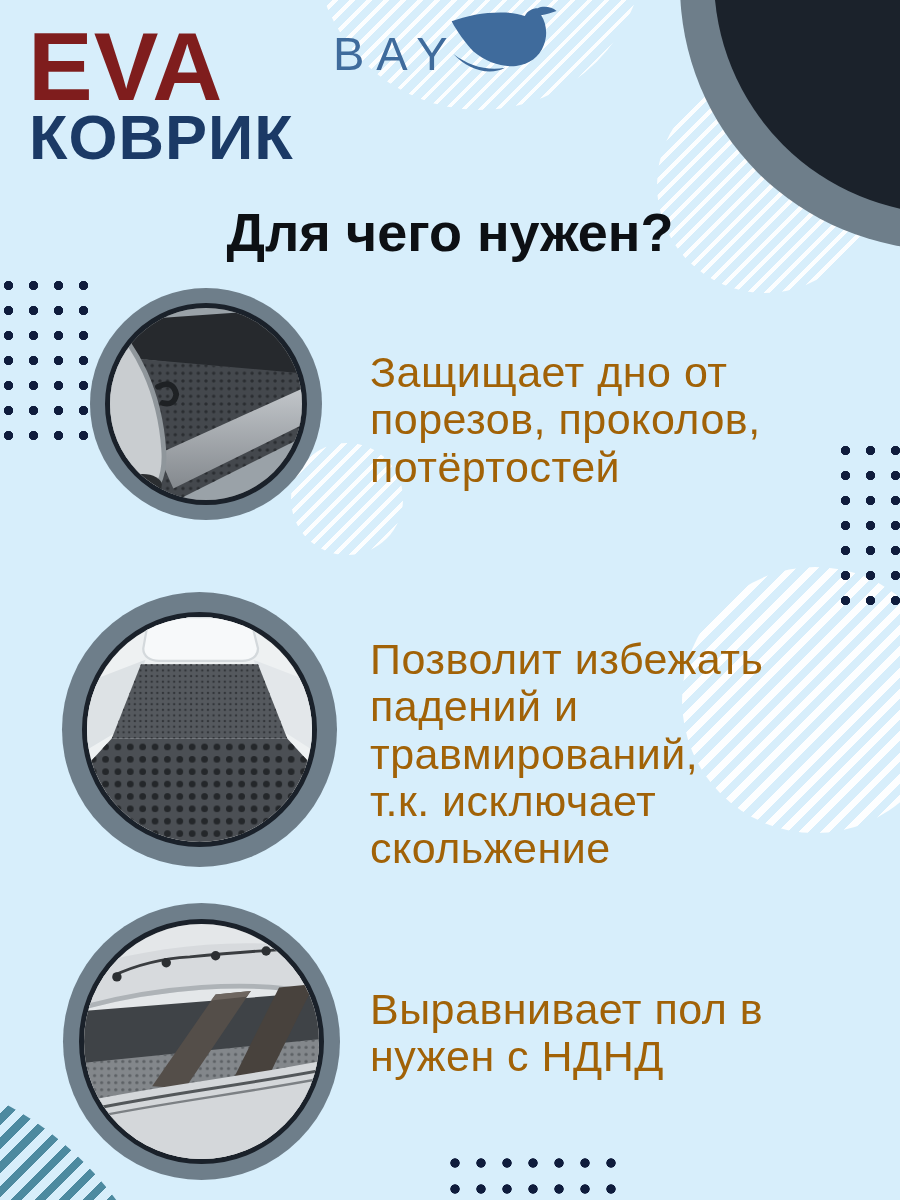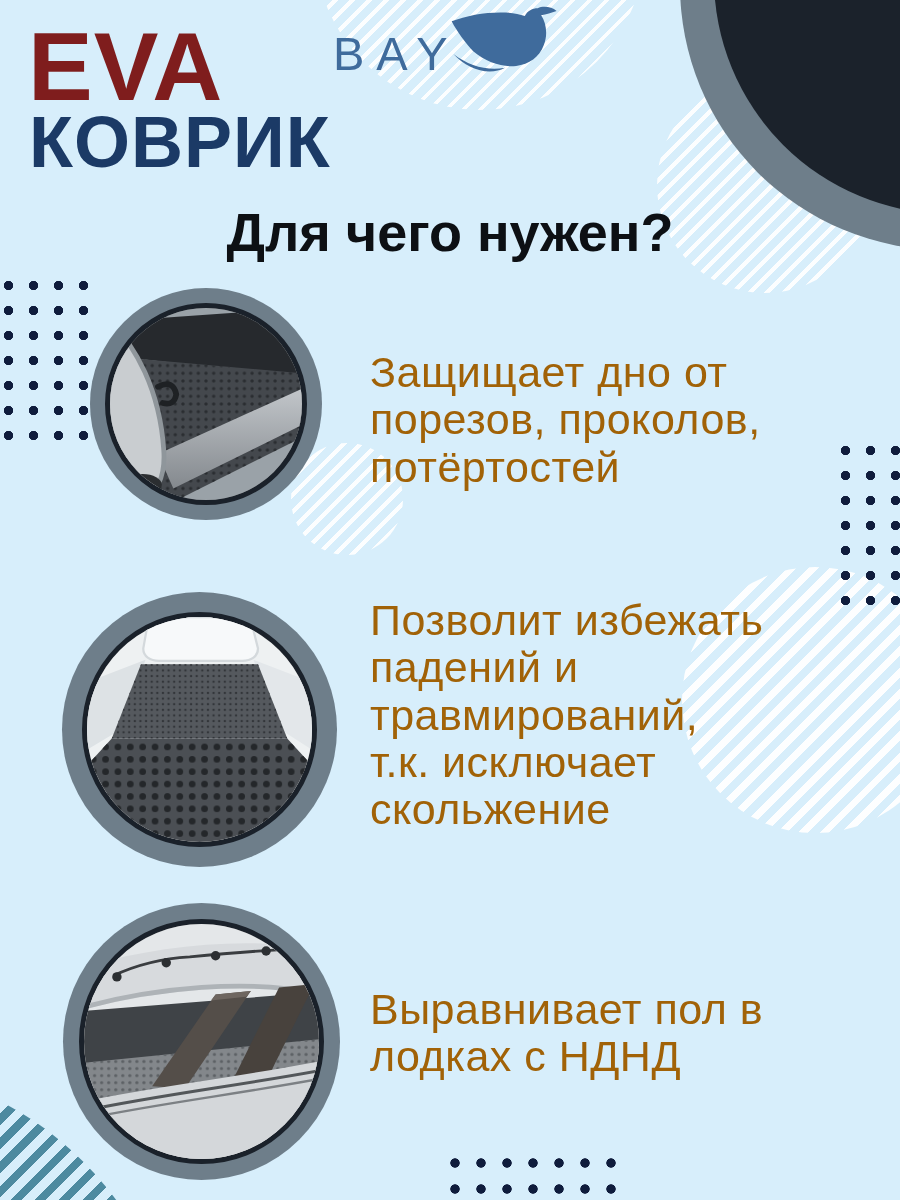--- a/index.html
+++ b/index.html
@@ -30,30 +30,30 @@
   }
   .dots-b{
     background-image:radial-gradient(circle,#0f1c3c 4.4px,rgba(0,0,0,0) 5px);
     background-size:26px 26px;
   }
   
   .big-ring{left:680px;top:-280px;width:530px;height:530px;border-radius:50%;background:#6e7e8a;}
   .big-dark{left:714px;top:-258px;width:472px;height:472px;border-radius:50%;background:#1b222b;}
   
   .t-eva{left:28px;top:18px;font-size:97px;font-weight:bold;color:#7f1d1d;line-height:1;letter-spacing:1px;}
-  .t-kovrik{left:29px;top:106px;font-size:72px;font-weight:bold;color:#1b3a66;line-height:1;letter-spacing:1px;}
+  .t-kovrik{left:29px;top:106px;font-size:63px;font-weight:bold;color:#1b3a66;line-height:1;letter-spacing:1px;}
   .t-brand{left:333px;top:30px;font-size:47px;color:#3f6b9c;letter-spacing:12px;line-height:1;text-align:right;}
   .t-heading{left:0;top:203px;width:900px;text-align:center;font-size:54px;font-weight:bold;color:#0d1014;line-height:1.1;}
   
   .benefit{
     font-size:43px;color:#a16207;line-height:1.1;letter-spacing:.5px;
     white-space:pre-line;font-weight:400;
   }
   .b1{left:370px;top:349px;width:500px;}
-  .b2{left:370px;top:597px;width:500px;}
+  .b2{left:370px;top:636px;width:500px;}
   .b3{left:370px;top:986px;width:500px;}
   
   .ph-outer{border-radius:50%;background:#6e7e8a;display:flex;align-items:center;justify-content:center;}
   .ph-inner{border-radius:50%;border:5px solid #1a212a;overflow:hidden;background:#555;display:block;}
   .ph1{left:90px;top:288px;width:232px;height:232px;}
   .ph1 .ph-inner{width:192px;height:192px;}
   .ph2{left:62px;top:592px;width:275px;height:275px;}
   .ph2 .ph-inner{width:225px;height:225px;}
   .ph3{left:63px;top:903px;width:277px;height:277px;}
   .ph3 .ph-inner{width:235px;height:235px;}
@@ -178,13 +178,13 @@
       <polygon points="112,60 142,57 86,140 58,138" fill="#544e49"></polygon>
       <polygon points="112,60 142,57 138,62 108,65" fill="#6e6660"></polygon>
       <polygon points="166,54 196,51 152,140 124,138" fill="#48423d"></polygon>
       <path d="M-5 152 C 50 140, 120 132, 205 116 L 205 205 L -5 205 Z" fill="#d4d7da"></path>
       <path d="M-5 160 C 60 146, 130 138, 205 124" fill="none" stroke="#53575a" stroke-width="2.5"></path>
       <path d="M-5 167 C 60 153, 130 145, 205 131" fill="none" stroke="#7c8084" stroke-width="2"></path>
     </svg>
   </span>
 </div>
 <div class="abs benefit b3 z4">Выравнивает пол в
-лодках с НДНД</div>
+нужен с НДНД</div>
 
 </body></html>

